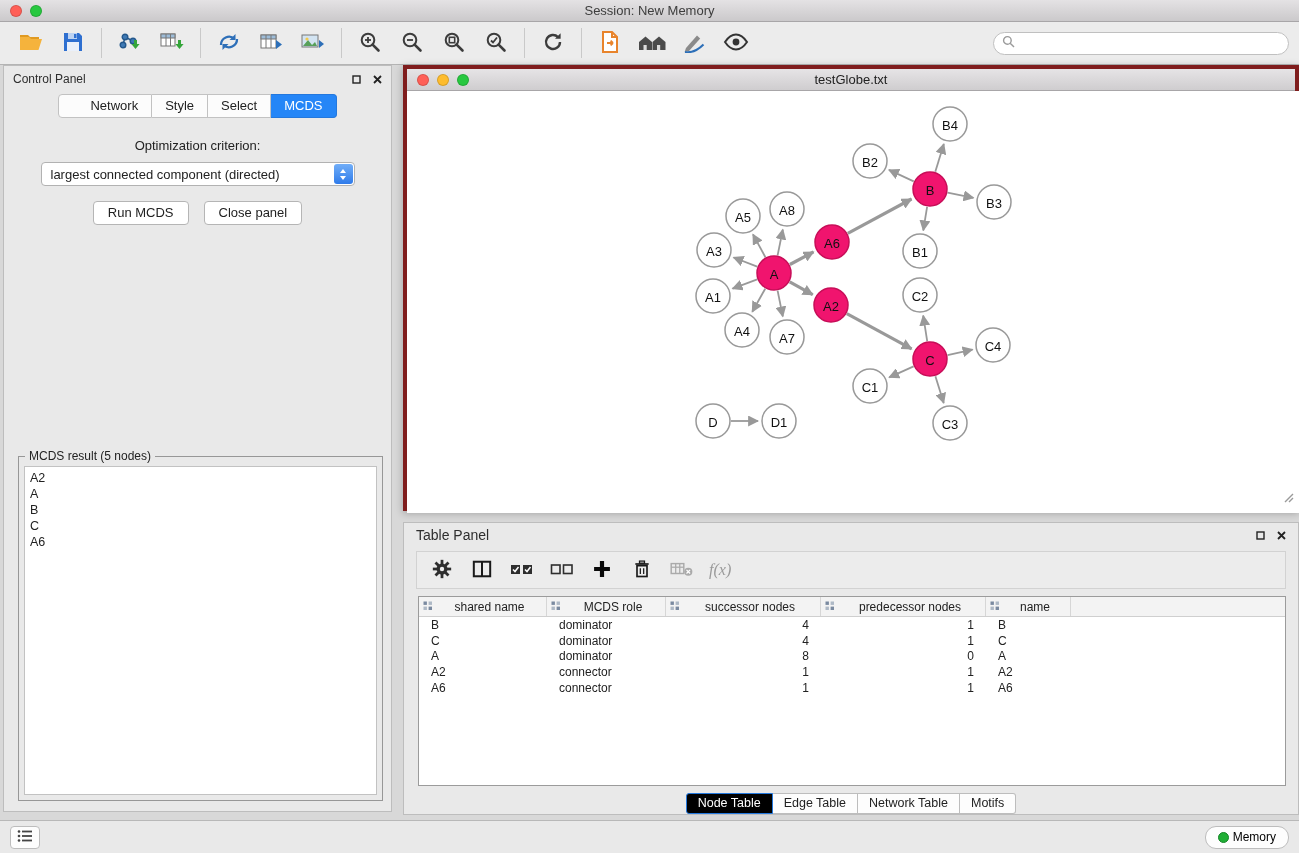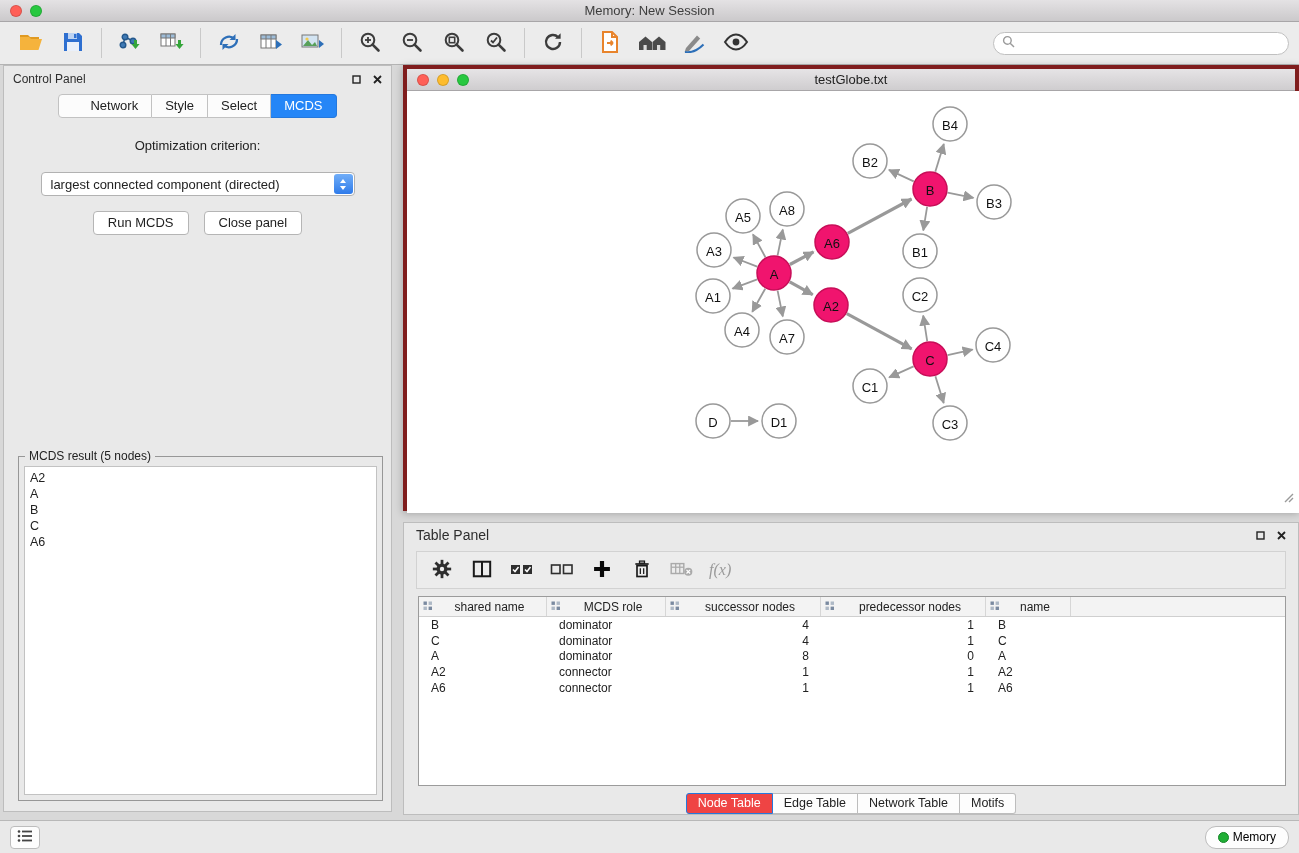--- a/index.html
+++ b/index.html
@@ -33,21 +33,21 @@
   .cp-header { height:26px; display:flex; align-items:center; padding:0 9px; font-size:12px; color:#2e2e2e; }
   .win-icons { margin-left:auto; display:flex; gap:12px; align-items:center; }
   .win-icon { display:flex; align-items:center; justify-content:center; }
   .cp-tabs { display:flex; justify-content:center; margin-top:2px; }
   .cp-tab { font-size:13px; padding:3px 13px 4px; background:#fcfcfc; border:1px solid #c2c2c2;
     border-left:none; color:#222; cursor:default; }
   .cp-tab:first-child { border-left:1px solid #c2c2c2; border-radius:4px 0 0 4px;padding-left:31px; }
   .cp-tab:last-child { border-radius:0 4px 4px 0; }
   .cp-tab.active { background:#2586f7; border-color:#2478dd; color:#fff; }
   .opt-label { text-align:center; margin-top:20px; font-size:13px; }
-  .dropdown { position:relative; margin:19px auto 0; width:314px; height:24px; background:#fff;
+  .dropdown { position:relative; margin:9px auto 0; width:314px; height:24px; background:#fff;
     border:1px solid #b2b2b2; border-radius:4px; display:flex; align-items:center;
     padding:0 24px 0 9px; font-size:13px; }
   .dropdown .stepper { position:absolute; right:1px; top:1px; width:19px; height:20px;
     background:linear-gradient(#71aef8,#2f7bea); border-radius:3px;
     display:flex; align-items:center; justify-content:center; }
   .cp-buttons { display:flex; justify-content:center; gap:15px; margin-top:15px; }
   .push-btn { background:#fff; border:1px solid #b5b5b5; border-radius:4px;
     font-size:13px; font-family:"Liberation Sans",sans-serif; padding:3px 14px 4px; color:#222; }
   .result-box { position:absolute; left:14px; top:390px; width:365px; height:345px;
     border:1px solid #979797; }
@@ -81,40 +81,40 @@
   .th .th-label { flex:1; text-align:center; font-weight:400; }
   .tbody .tr { display:flex; height:15.8px; align-items:center; font-size:12px; }
   .td { padding:0 12px; white-space:nowrap; overflow:hidden; }
   .c0 { width:128px; } .c1 { width:119px; } .c2 { width:155px; text-align:right; }
   .c3 { width:165px; text-align:right; } .c4 { width:85px; } .cfill { flex:1; border-right:none !important; }
   .tp-tabs { position:absolute; left:0; right:0; top:270px; display:flex; justify-content:center; }
   .tp-tab { font-size:12.5px; padding:2px 11px 3px; background:#fdfdfd; border:1px solid #bdbdbd;
     border-left:none; color:#222; }
   .tp-tab:first-child { border-left:1px solid #bdbdbd; border-radius:3px 0 0 3px; }
   .tp-tab:last-child { border-radius:0 3px 3px 0; }
-  .tp-tab.active { background:#ef4444; border-color:#2478dd; color:#fff; }
+  .tp-tab.active { background:#000000; border-color:#2478dd; color:#fff; }
 
   
   .statusbar { position:absolute; left:0; top:820px; width:1299px; height:33px;
     background:#e9e9e9; border-top:1px solid #b8b8b8; display:flex; align-items:center; padding:0 10px; }
   .sb-btn { width:30px; height:23px; background:#fdfdfd; border:1px solid #bdbdbd; border-radius:4px;
     display:flex; align-items:center; justify-content:center; }
   .memory-btn { margin-left:auto; height:23px; background:#fdfdfd; border:1px solid #bdbdbd;
     border-radius:11px; display:flex; align-items:center; gap:4px; padding:0 12px; font-size:12px; }
   .mem-dot { width:11px; height:11px; border-radius:50%; background:#1fae35; border:1px solid #148527; }
 </style>
 </head>
 <body>
 
 <div class="titlebar">
   <div class="traffic">
     <span class="dot red"></span>
     <span class="dot green"></span>
   </div>
-  <span class="title-text">Memory: New Session</span>
+  <span class="title-text">Session: New Memory</span>
 </div>
 
 <div class="toolbar">
   <button class="tb-btn">
     <span><svg width="24" height="20" viewBox="0 0 24 20">
           <path d="M1 3h8l2 2h9v3H1z" fill="#e09a22"></path>
           <path d="M1 18V5h9l2 2h11l-3.5 11z" fill="#f5b33c"></path>
         </svg></span>
   </button>
   <button class="tb-btn">

